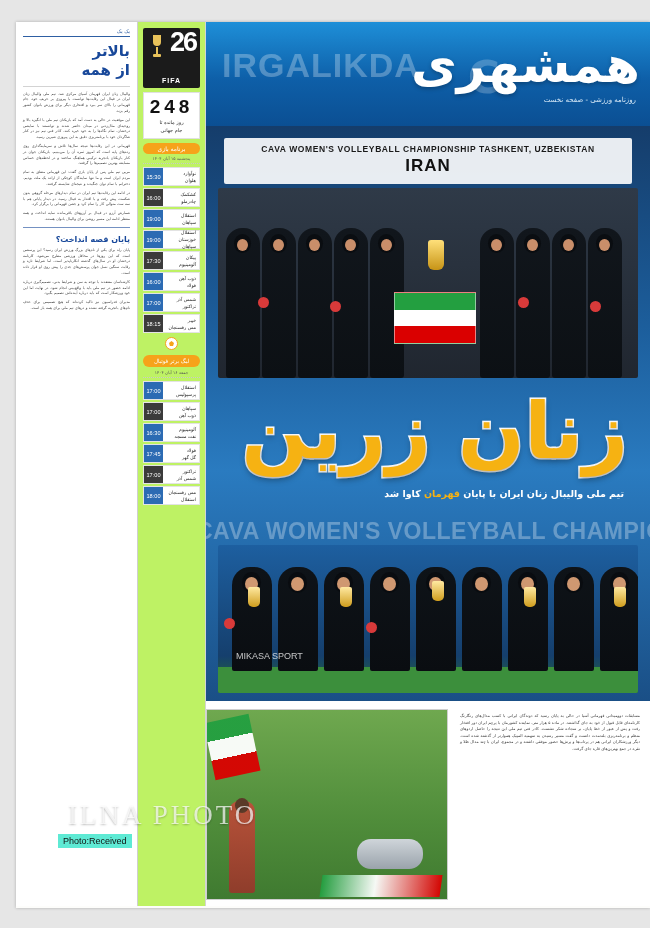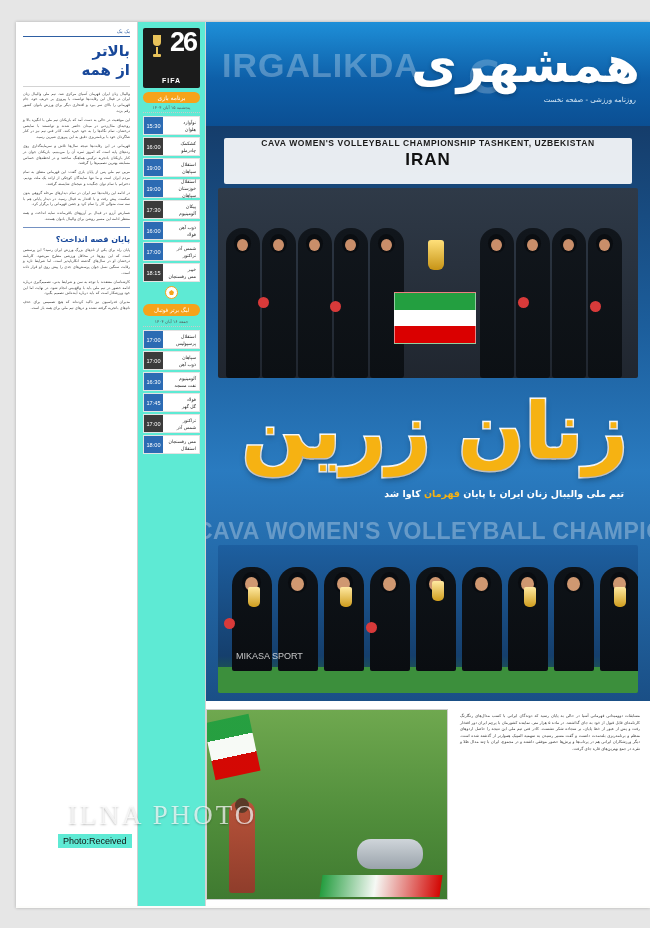--- a/index.html
+++ b/index.html
@@ -83,21 +83,21 @@
     font-size: 9px;
     padding: 2px 5px;
     font-family: "Liberation Sans", sans-serif;
   }
 
   
   .strip {
     position: absolute;
     left: 122px; top: 0;
     width: 68px; height: 884px;
-    background: #5eead4;
+    background: #bef264;
     border-right: 1px solid #d4d4d4;
     direction: rtl;
   }
   .fifa-box {
     margin: 6px 5px 4px 5px;
     background: #1b1b1b;
     color: #fff;
     height: 60px;
     border-radius: 2px;
     position: relative;
@@ -251,21 +251,21 @@
   }
   .hero-banner {
     position: absolute; left: 18px; top: 12px; right: 18px;
     height: 46px;
     background: rgba(255,255,255,.9);
     border-radius: 2px;
   }
   .hero-banner .b1 {
     text-align: center; font-family: "Liberation Sans", sans-serif;
     font-size: 8.5px; color: #1a1a1a; letter-spacing: .6px;
-    padding-top: 0; font-weight: bold;
+    padding-top: 6px; font-weight: bold;
   }
   .hero-banner .b2 {
     text-align: center; font-family: "Liberation Sans", sans-serif;
     font-size: 17px; font-weight: bold; color: #111; letter-spacing: 1px;
     margin-top: 2px;
   }
   .team-row {
     position: absolute; left: 12px; right: 12px; top: 62px;
     height: 190px;
     background: linear-gradient(180deg,#2f3a48 0%,#20262f 100%);
@@ -465,20 +465,25 @@
       <div class="fifa-box">
         <svg class="trophy" viewBox="0 0 14 26">
           <path d="M3 1 h8 v7 a4 4 0 0 1 -8 0 z" fill="#e8c25a"></path>
           <rect x="6" y="13" width="2" height="7" fill="#e8c25a"></rect>
           <rect x="3" y="20" width="8" height="3" rx="1" fill="#e8c25a"></rect>
         </svg>
         <div class="fifa-26">26</div>
         <div class="fifa-word">FIFA</div>
       </div>
 
+      <div class="countdown">
+        <div class="num">248</div>
+        <div class="cap">روز مانده تا</div>
+        <div class="cap">جام جهانی</div>
+      </div>
 
       <div class="prog-header">برنامه بازی</div>
       <div class="prog-sub">پنجشنبه ۱۵ آبان ۱۴۰۴</div>
 
       <div class="match">
         <div class="teams">
           <span>نوآوارد</span>
           <span>هلوان</span>
         </div>
         <div class="time">15:30</div>

